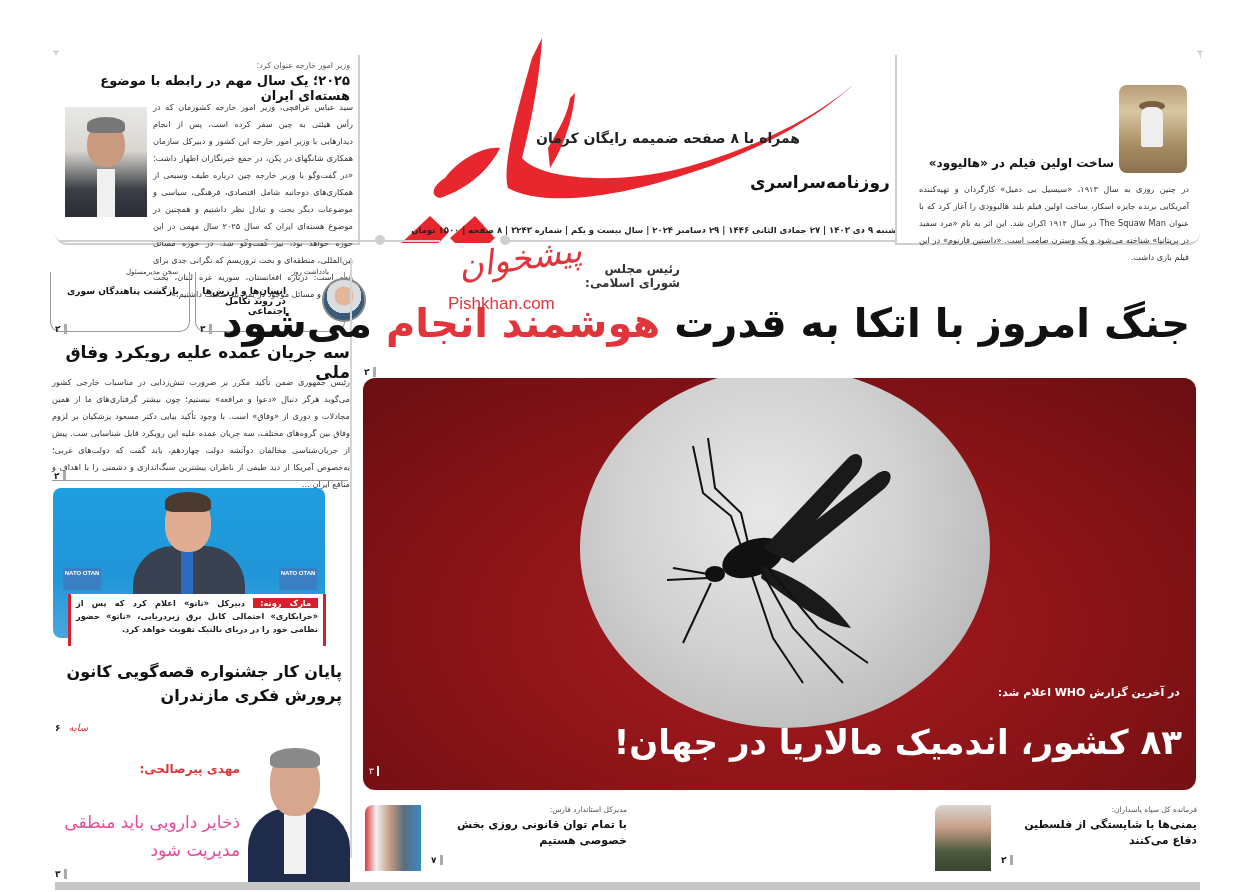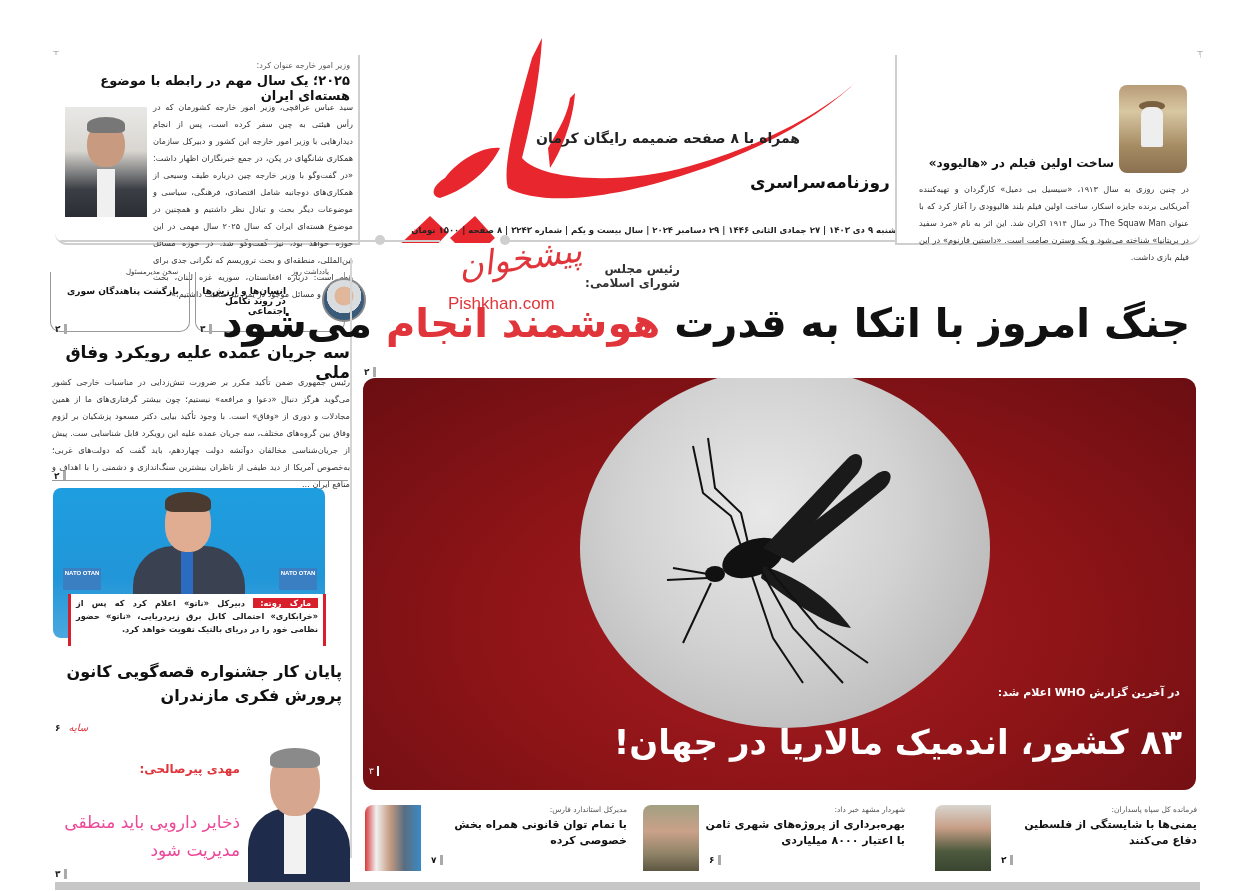--- a/index.html
+++ b/index.html
@@ -258,27 +258,21 @@
     <div class="photo-headline">۸۳ کشور، اندمیک مالاریا در جهان!</div>
     <div class="photo-pagenum">۳</div>
   </div>
 
   <div class="bottom-item" style="left:935px;">
     <div class="thumb" style="background:linear-gradient(180deg,#d8d5cf 0%,#c79e86 35%,#4e5a3e 70%,#3a4530 100%);"></div>
     <div class="kick">فرمانده کل سپاه پاسداران:</div>
     <div class="ttl">یمنی‌ها با شایستگی از فلسطین دفاع می‌کنند</div>
     <div class="pn">۲</div>
   </div>
-  <div class="bottom-item" style="left:643px;">
-    <div class="thumb" style="background:linear-gradient(180deg,#a2a082 0%,#caa189 40%,#8d8266 75%,#5d5640 100%);"></div>
-    <div class="kick">شهردار مشهد خبر داد:</div>
-    <div class="ttl">بهره‌برداری از پروژه‌های شهری ثامن با اعتبار ۸۰۰۰ میلیاردی</div>
-    <div class="pn">۶</div>
-  </div>
   <div class="bottom-item" style="left:365px;">
     <div class="thumb" style="background:linear-gradient(90deg,#d83a3a 0%,#f0f0f0 20%,#c49a80 45%,#5a6d80 70%,#3a8ac4 100%);"></div>
     <div class="kick">مدیرکل استاندارد فارس:</div>
-    <div class="ttl">با تمام توان قانونی همراه بخش خصوصی کرده</div>
+    <div class="ttl">با تمام توان قانونی روزی بخش خصوصی هستیم</div>
     <div class="pn">۷</div>
   </div>
 
   <div class="bottom-bar"></div>
 </div>
 
 </body></html>

